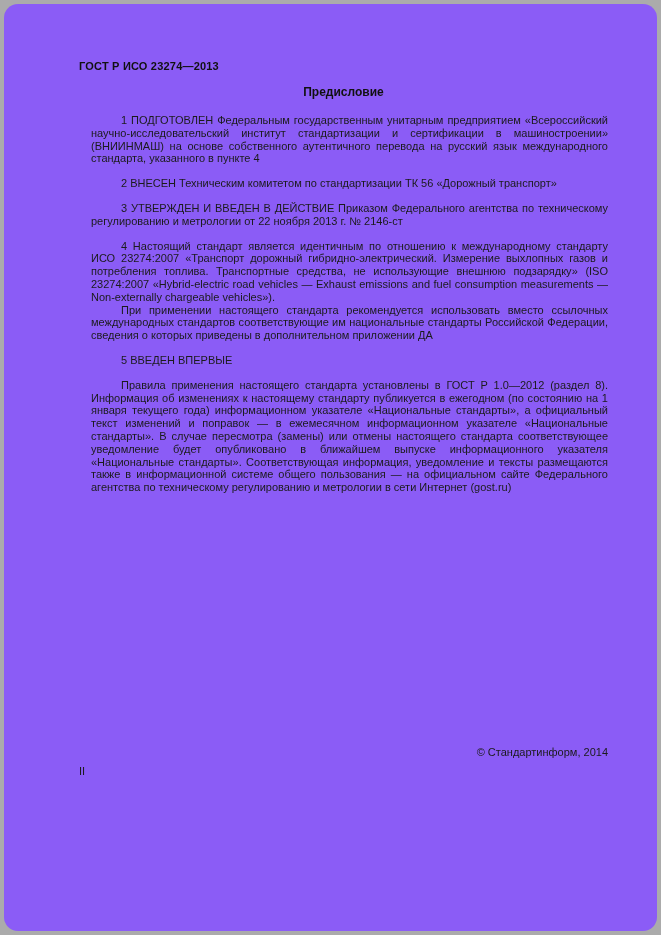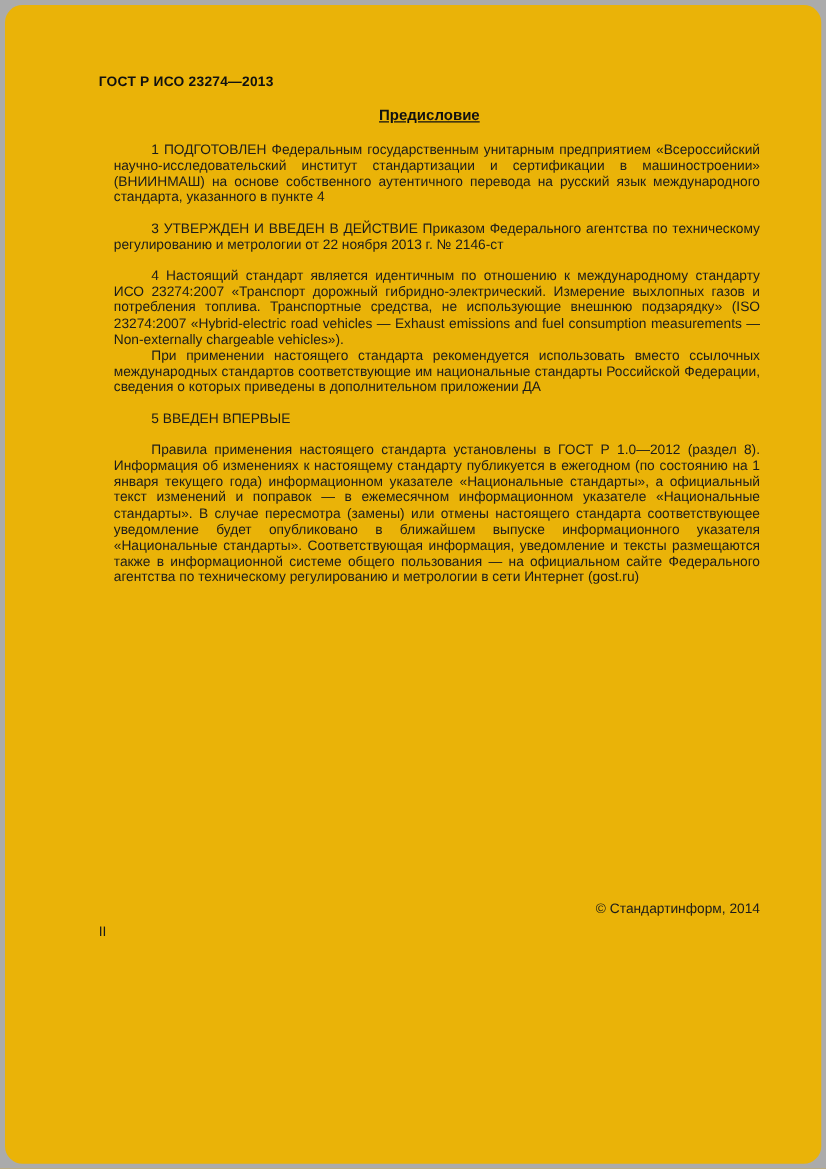--- a/index.html
+++ b/index.html
@@ -18,40 +18,39 @@
     width: 661px;
     height: 935px;
     overflow: hidden;
   }
   .sheet {
     position: absolute;
     top: 4px;
     left: 4px;
     right: 4px;
     bottom: 4px;
-    background: #eab308;
+    background: #8b5cf6;
     border-radius: 14px;
     box-sizing: border-box;
     padding: 56px 49px 0 75px;
     color: #1b1b1b;
   }
   .doc-header {
     font-size: 11px;
     font-weight: bold;
     letter-spacing: 0.2px;
     margin: 0 0 13px 0;
     color: #111;
   }
   .doc-title {
     font-size: 12px;
     font-weight: bold;
     text-align: center;
     margin: 0 0 15px 0;
     color: #111;
-    text-decoration: underline;
   }
   .para {
     font-size: 11px;
     line-height: 12.8px;
     text-align: justify;
     margin: 0 0 12px 12px;
     color: #1b1b1b;
   }
   .para.indent {
     text-indent: 30px;
@@ -87,20 +86,21 @@
 
 <div class="canvas">
   <div class="sheet">
 
     <div class="doc-header">ГОСТ Р ИСО 23274—2013</div>
 
     <div class="doc-title">Предисловие</div>
 
     <p class="para indent">1  ПОДГОТОВЛЕН Федеральным государственным унитарным предприятием «Всероссийский научно-исследовательский институт стандартизации и сертификации в машиностроении» (ВНИИНМАШ) на основе собственного аутентичного перевода на русский язык международного стандарта, указанного в пункте 4</p>
 
+    <p class="para indent">2  ВНЕСЕН Техническим комитетом по стандартизации ТК 56 «Дорожный транспорт»</p>
 
     <p class="para indent">3  УТВЕРЖДЕН И ВВЕДЕН В ДЕЙСТВИЕ Приказом Федерального агентства по техническому регулированию и метрологии от 22 ноября 2013 г. № 2146-ст</p>
 
     <p class="para indent no-gap">4  Настоящий стандарт является идентичным по отношению к международному стандарту ИСО 23274:2007 «Транспорт дорожный гибридно-электрический. Измерение выхлопных газов и потребления топлива. Транспортные средства, не использующие внешнюю подзарядку» (ISO 23274:2007 «Hybrid-electric road vehicles — Exhaust emissions and fuel consumption measurements — Non-externally chargeable vehicles»).</p>
 
     <p class="para indent">При применении настоящего стандарта рекомендуется использовать вместо ссылочных международных стандартов соответствующие им национальные стандарты Российской Федерации, сведения о которых приведены в дополнительном приложении ДА</p>
 
     <p class="para indent">5 ВВЕДЕН ВПЕРВЫЕ</p>
 
     <p class="para indent italic">Правила применения настоящего стандарта установлены в ГОСТ Р 1.0—2012 (раздел 8). Информация об изменениях к настоящему стандарту публикуется в ежегодном (по состоянию на 1 января текущего года) информационном указателе «Национальные стандарты», а официальный текст изменений и поправок — в ежемесячном информационном указателе «Национальные стандарты». В случае пересмотра (замены) или отмены настоящего стандарта соответствующее уведомление будет опубликовано в ближайшем выпуске информационного указателя «Национальные стандарты». Соответствующая информация, уведомление и тексты размещаются также в информационной системе общего пользования — на официальном сайте Федерального агентства по техническому регулированию и метрологии в сети Интернет (gost.ru)</p>

